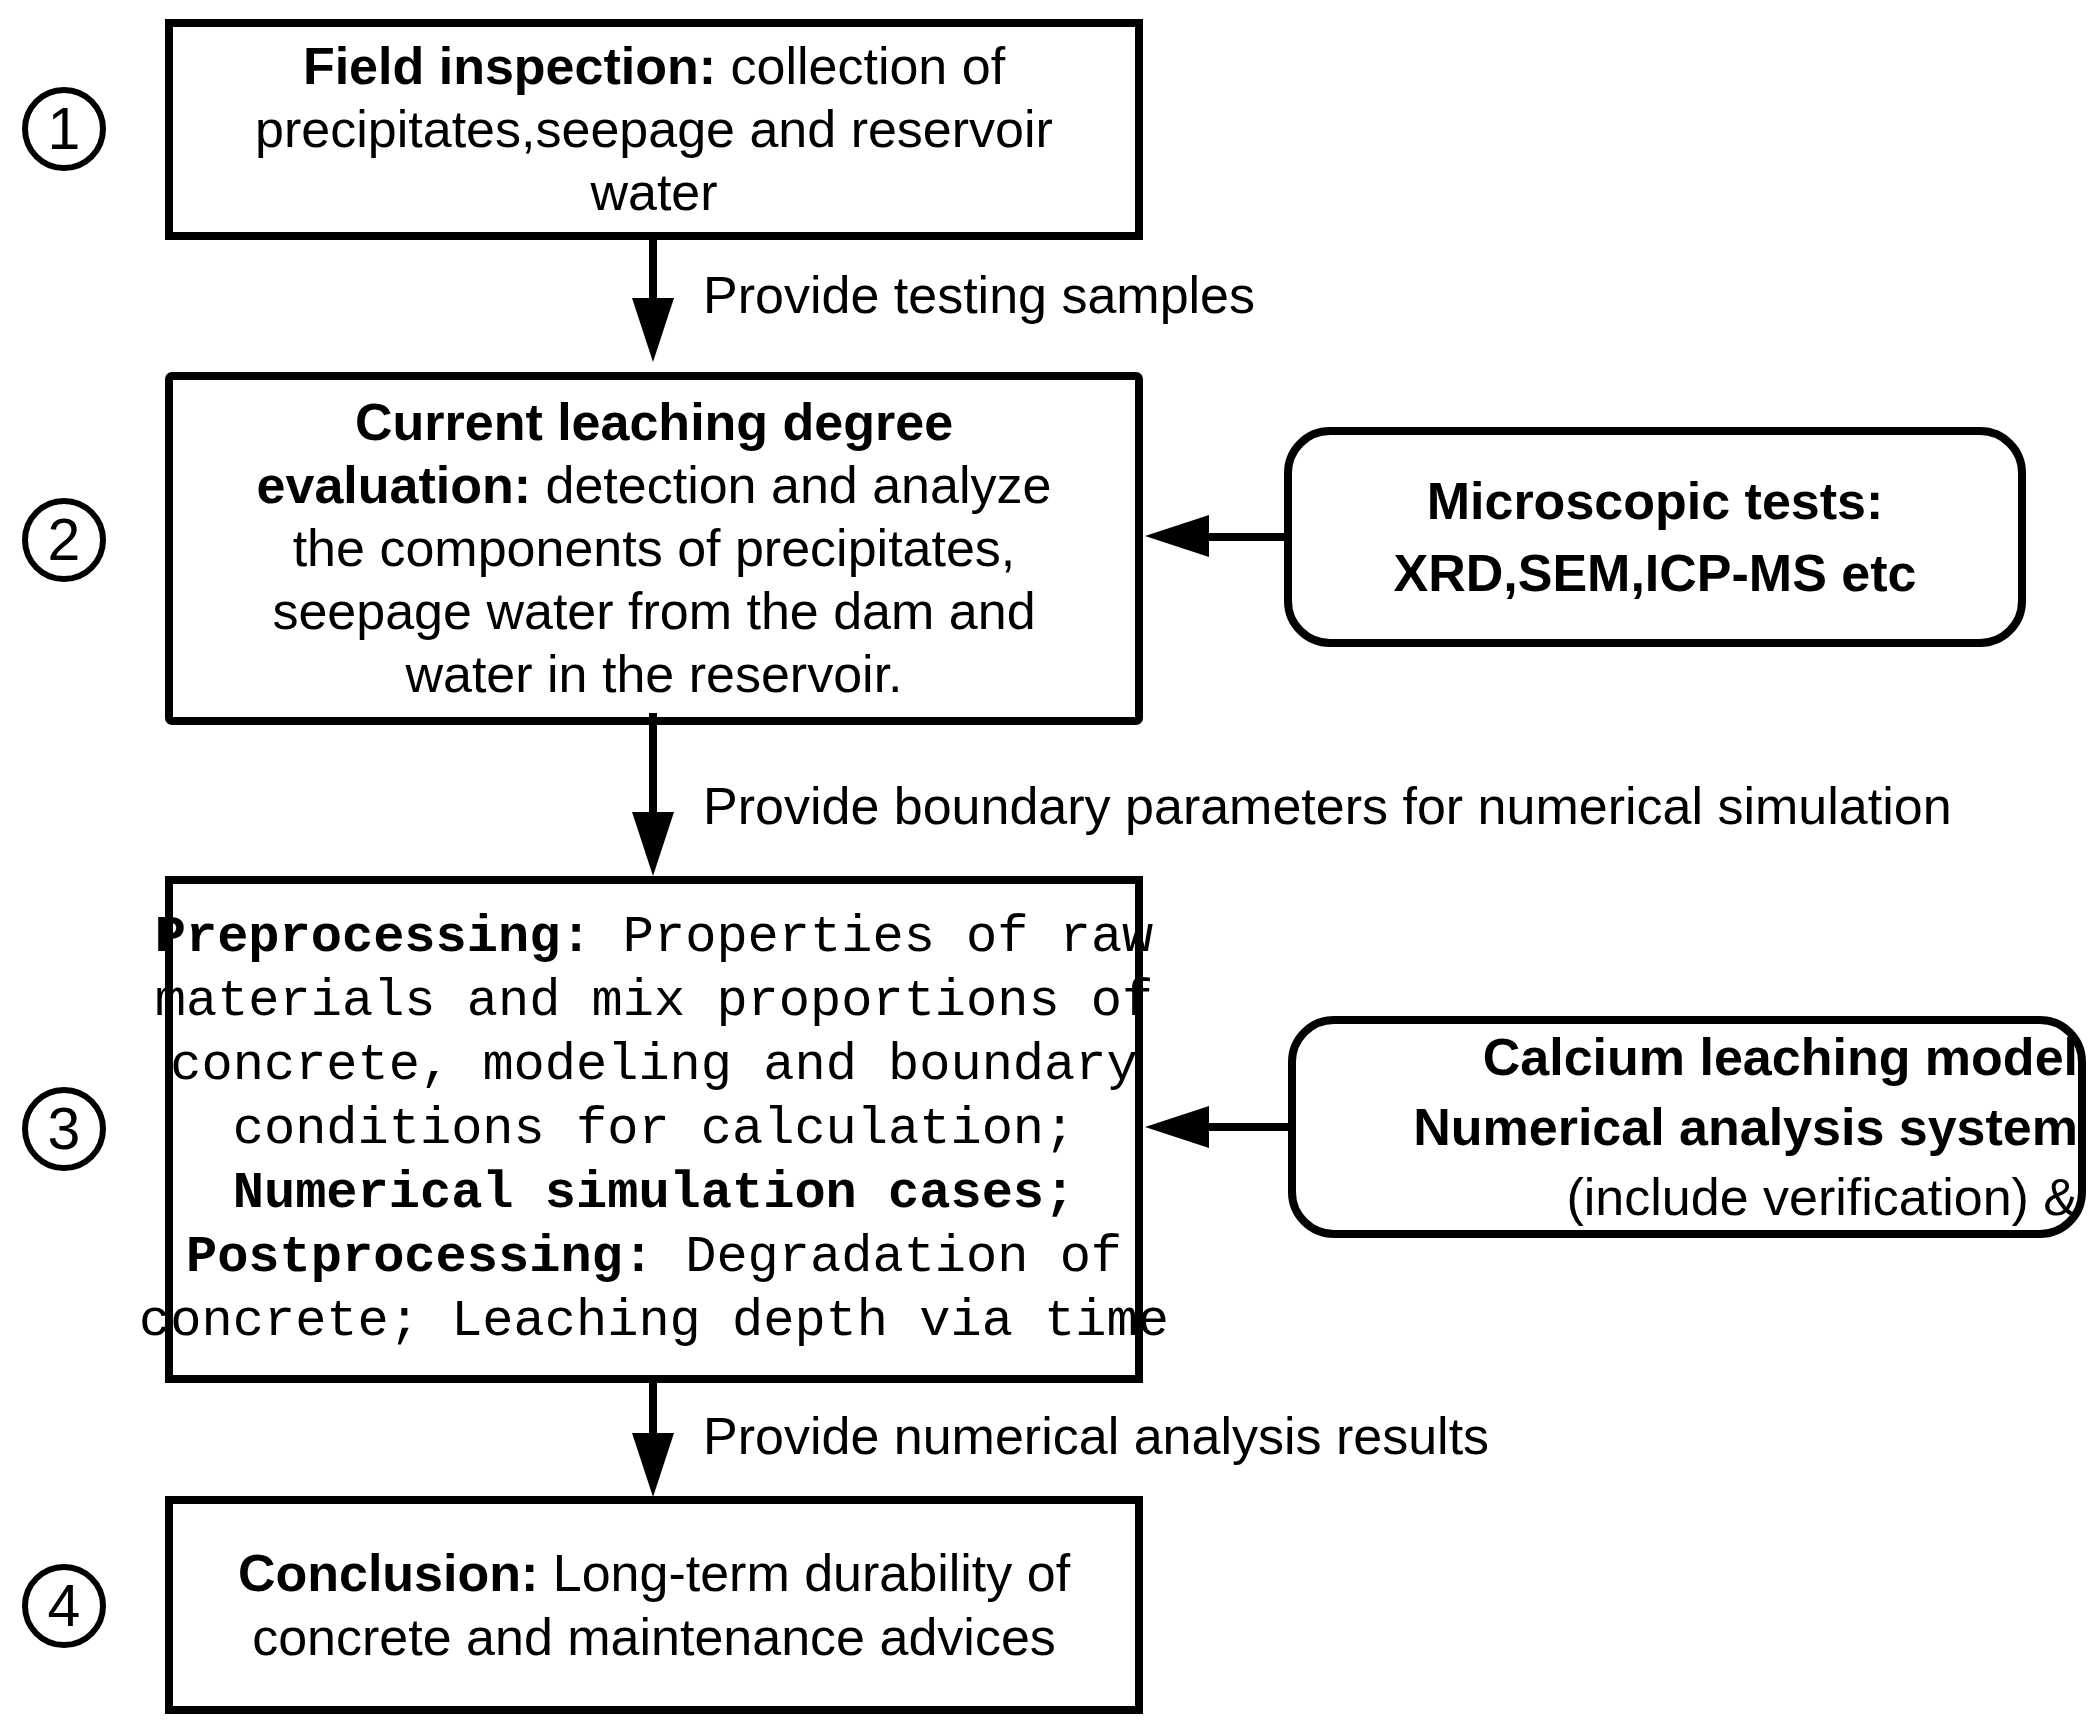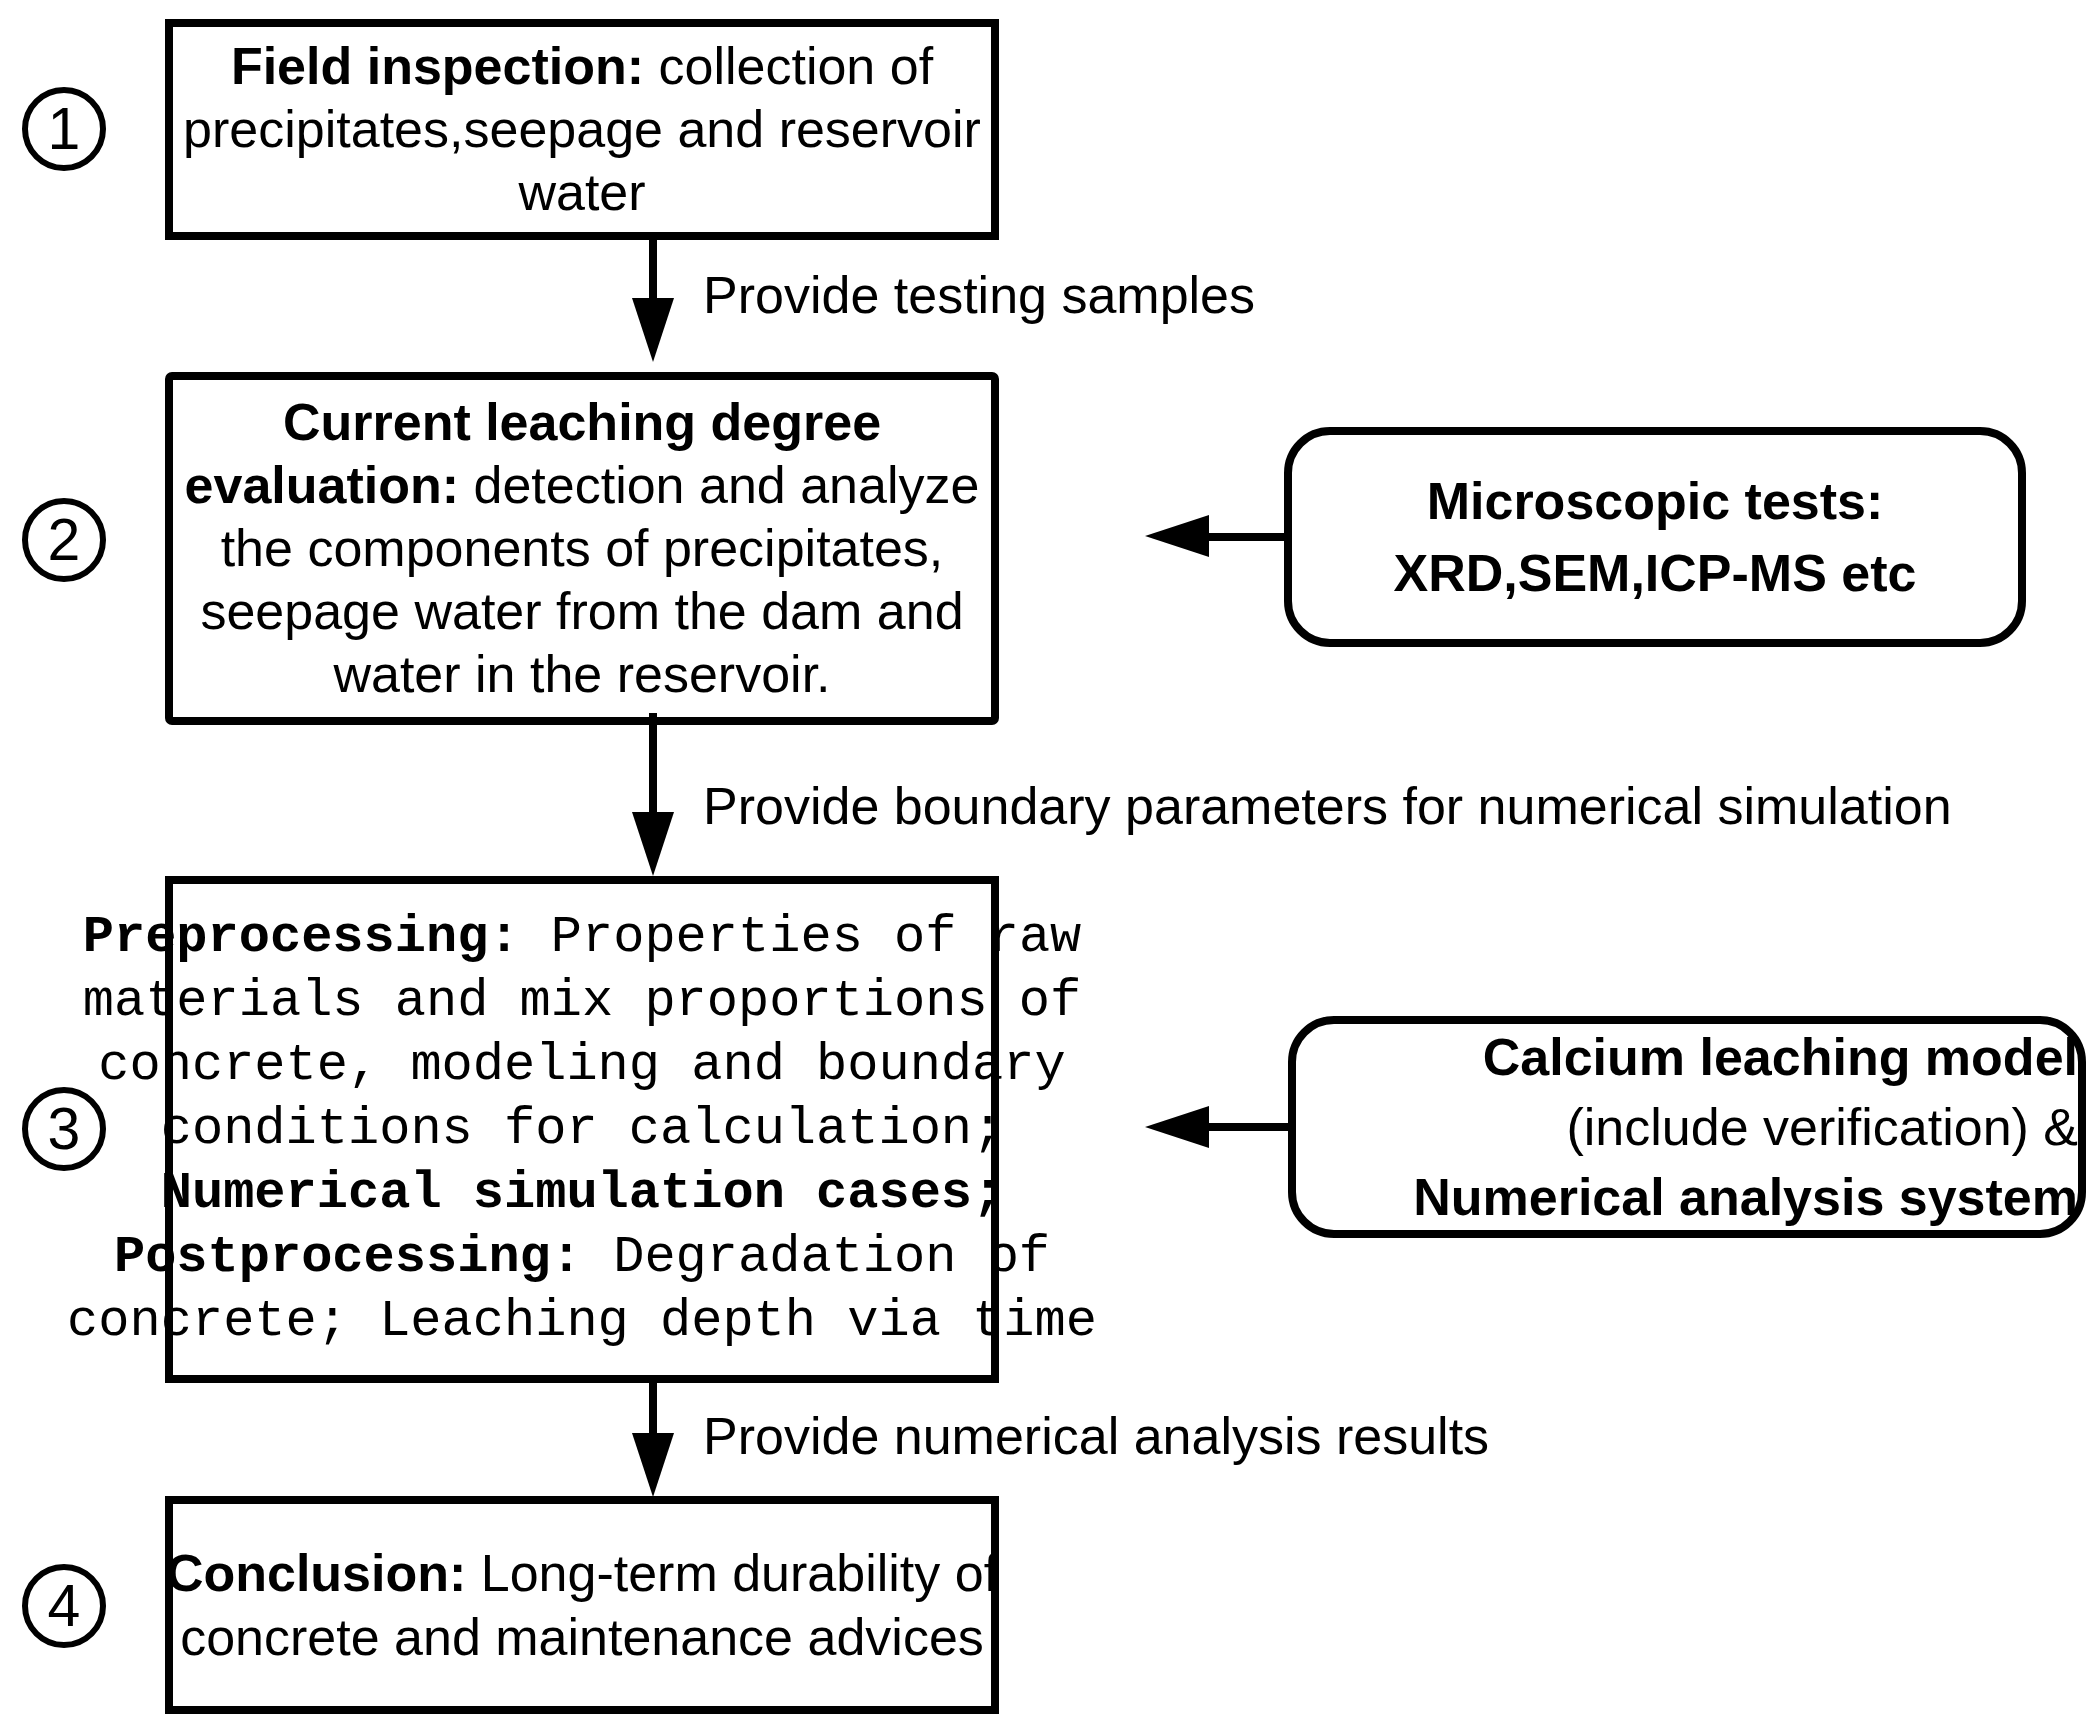--- a/index.html
+++ b/index.html
@@ -7,21 +7,21 @@
     position:relative;width:2097px;height:1733px;background:#ffffff;
     font-family:"Liberation Sans", sans-serif;color:#000;overflow:hidden;
   }
   .stepcircle{
     position:absolute;left:22px;width:72px;height:72px;
     border:6.4px solid #000;border-radius:50%;
     display:flex;align-items:center;justify-content:center;
     font-size:59px;font-weight:400;background:#fff;
   }
   .mainbox{
-    position:absolute;left:165px;width:834px;border:8.3px solid #000;
+    position:absolute;left:165px;width:978px;border:8.3px solid #000;
     box-sizing:border-box;background:#fff;
     display:flex;flex-direction:column;align-items:center;justify-content:center;
     text-align:center;font-size:52px;
   }
   .sidebox{
     position:absolute;border:8.3px solid #000;border-radius:46px;
     box-sizing:border-box;background:#fff;
     display:flex;flex-direction:column;align-items:center;justify-content:center;
     text-align:center;font-size:52px;
   }
@@ -98,22 +98,22 @@
     <div class="ln"><b></b><span>materials and mix proportions of</span></div>
     <div class="ln"><b></b><span>concrete, modeling and boundary</span></div>
     <div class="ln"><b></b><span>conditions for calculation;</span></div>
     <div class="ln"><b>Numerical simulation cases;</b><span></span></div>
     <div class="ln"><b>Postprocessing:</b><span> Degradation of</span></div>
     <div class="ln"><b></b><span>concrete; Leaching depth via time</span></div>
   </div>
 
   <div class="sidebox lh110" style="left:1288px;top:1016px;width:798px;height:222px;align-items:flex-end;">
     <div class="ln"><b>Calcium leaching model</b><span></span></div>
+    <div class="ln"><b>Numerical analysis system</b><span></span></div>
     <div class="ln"><b></b><span>(include verification) &amp;</span></div>
-    <div class="ln"><b>Numerical analysis system</b><span></span></div>
   </div>
   <div class="hline" style="left:1202px;top:1123px;width:87px;"></div>
   <div class="headleft" style="left:1145px;top:1106px;"></div>
 
   <div class="vline" style="top:1383px;height:52px;"></div>
   <div class="headdown" style="top:1433px;"></div>
   <div class="arrowlabel" style="top:1404px;">Provide numerical analysis results</div>
 
   <div class="mainbox lh100" style="top:1496px;height:218px;">
     <div class="ln"><b>Conclusion:</b><span> Long-term durability of</span></div>

